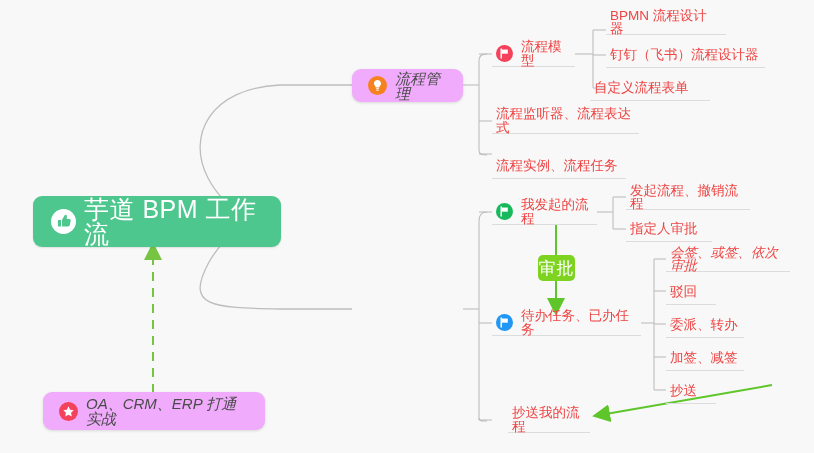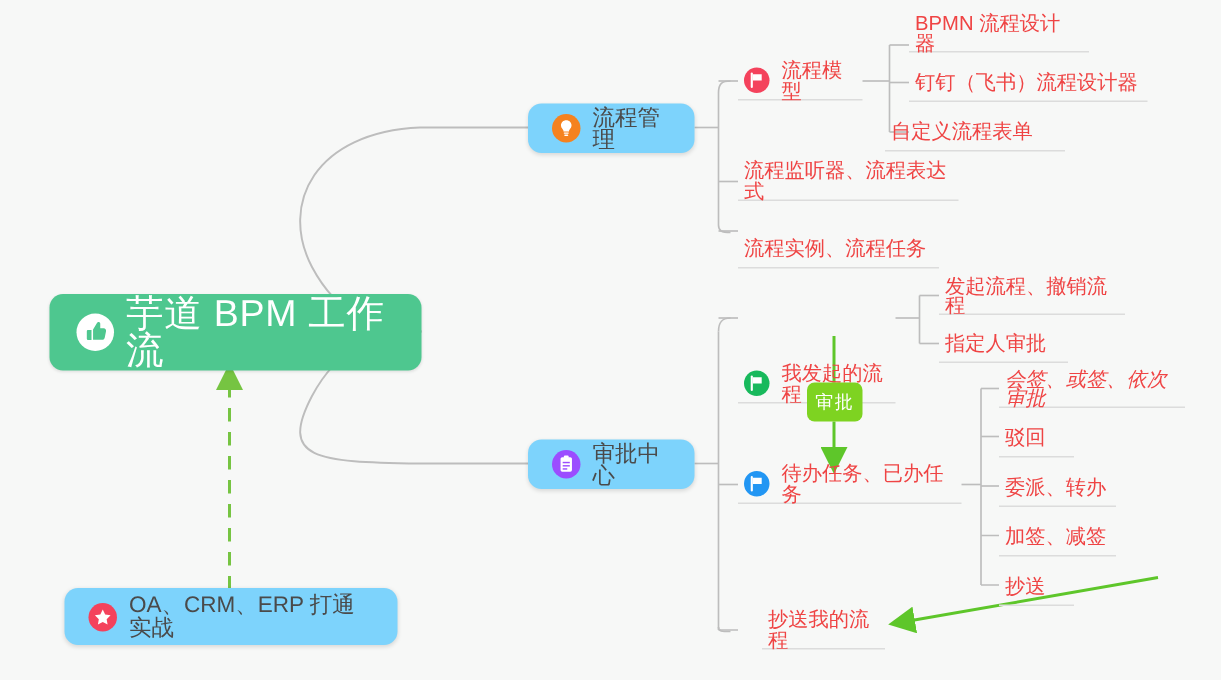--- a/index.html
+++ b/index.html
@@ -19,25 +19,26 @@
   .root{
     background:#4ec78f;
     border-radius:9px;
     color:#ffffff;
     padding:0 18px;
     box-shadow:0 1px 2px rgba(0,0,0,.10);
   }
   .root .label{font-size:25px;letter-spacing:.5px;line-height:1;}
 
   .card{
-    background:#7dd3fc;
+    background:#f0abfc;
     border-radius:9px;
     box-shadow:0 1px 3px rgba(0,0,0,.13);
     padding:0 16px;
     color:#4a4a4a;
+    font-style:italic;
   }
   .card .label{font-size:15px;line-height:1;}
 
   .leaf{
     border-bottom:1px solid #dcdcdc;
     color:#ef4444;
     padding:0 6px 0 4px;
   }
   .leaf .label{font-size:13.5px;line-height:1;}
 
@@ -54,21 +55,21 @@
   .ic-lg{width:25px;height:25px;}
   .ic-sm{width:17px;height:17px;}
   .ic-md{width:19px;height:19px;}
 
   
   .badge{
     position:absolute;
     background:#7ed321;
     border-radius:5px;
     color:#ffffff;
-    font-size:12px;
+    font-size:17px;
     display:flex;align-items:center;justify-content:center;
     letter-spacing:1px;
   }
 </style>
 </head>
 <body>
 
 <div id="canvas">
 
   <svg class="links" viewBox="0 0 814 453">
@@ -173,34 +174,22 @@
     <span class="label">自定义流程表单</span>
   </div>
 
   <div class="node leaf" style="left:492px;top:108px;width:147px;height:26px;">
     <span class="label">流程监听器、流程表达式</span>
   </div>
   <div class="node leaf" style="left:492px;top:141px;width:134px;height:26px;margin-top:12px;">
     <span class="label">流程实例、流程任务</span>
   </div>
 
-  <div class="node card iconed" style="left:352px;top:293px;width:111px;height:33px;">
-    <span class="ic ic-md" style="background:#9b4dff;">
-      <svg width="19" height="19" viewBox="0 0 20 20">
-        <rect x="6" y="5" width="8" height="10.2" rx="1.2" fill="#ffffff"></rect>
-        <rect x="8.3" y="3.8" width="3.4" height="2.1" rx=".8" fill="#ffffff"></rect>
-        <rect x="7.5" y="8.3" width="5" height="1" fill="#9b4dff"></rect>
-        <rect x="7.5" y="10.6" width="5" height="1" fill="#9b4dff"></rect>
-        <rect x="7.5" y="12.8" width="3.2" height="1" fill="#9b4dff"></rect>
-      </svg>
-    </span>
-    <span class="label">审批中心</span>
-  </div>
-
-  <div class="node leaf iconed" style="left:492px;top:199px;width:105px;height:26px;margin-top:44px;">
+
+  <div class="node leaf iconed" style="left:492px;top:199px;width:105px;height:26px;">
     <span class="ic ic-sm" style="background:#18b95c;">
       <svg width="17" height="17" viewBox="0 0 18 18">
         <path d="M5.5 4.3v9.4" stroke="#ffffff" stroke-width="1.5" stroke-linecap="round"></path>
         <path d="M6.2 4.8h6.3v4.4H6.2z" fill="#ffffff"></path>
       </svg>
     </span>
     <span class="label">我发起的流程</span>
   </div>
   <div class="node leaf" style="left:626px;top:185px;width:124px;height:25px;">
     <span class="label">发起流程、撤销流程</span>

